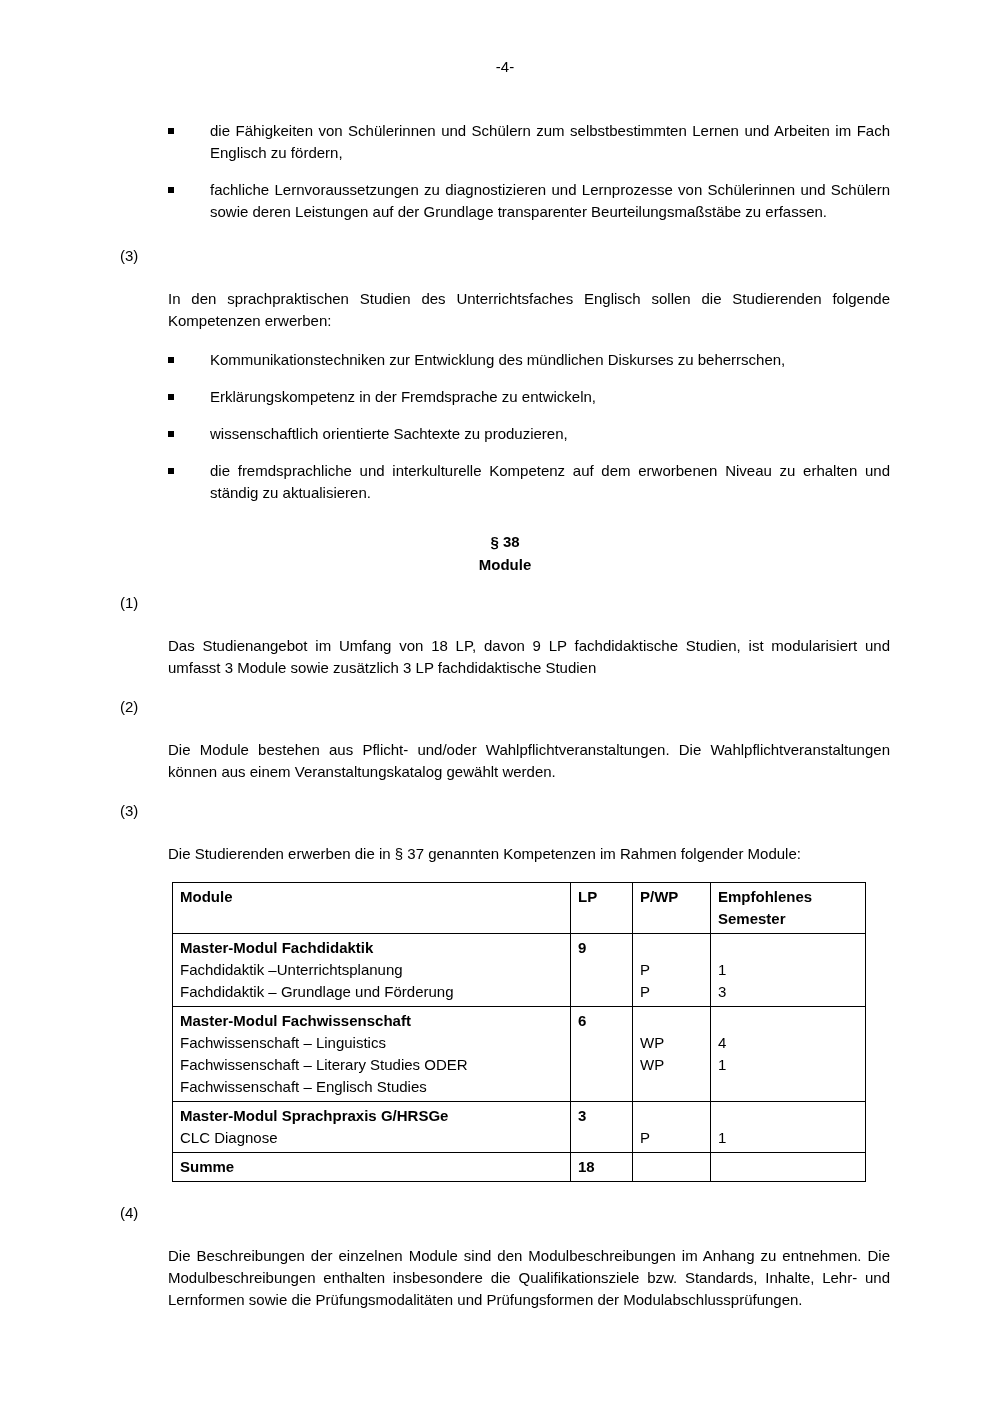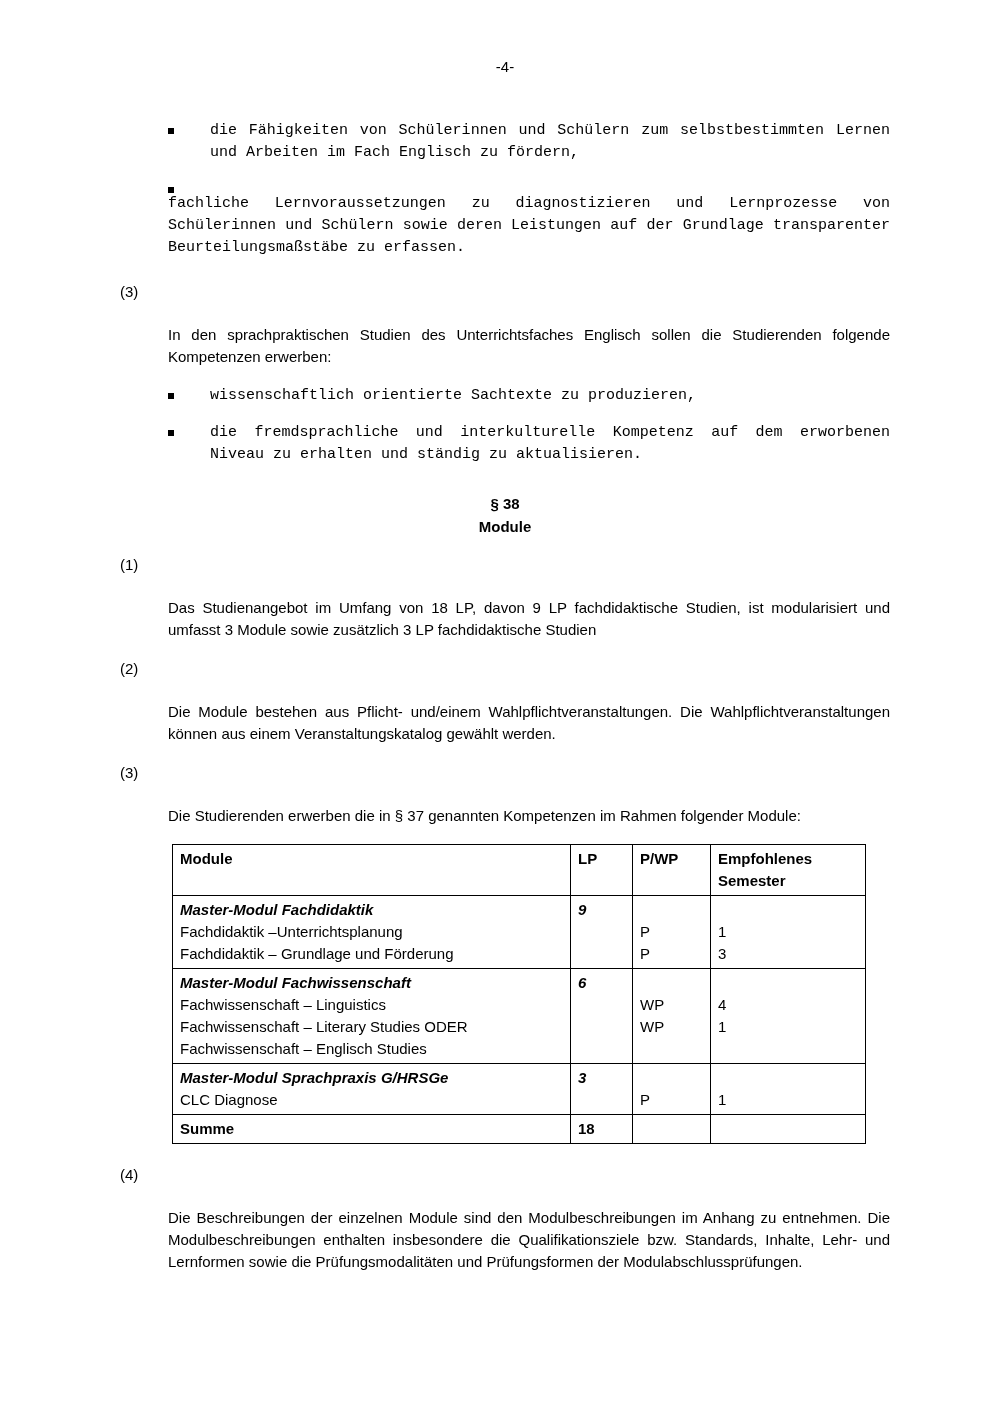--- a/index.html
+++ b/index.html
@@ -35,22 +35,22 @@
     width: 42px;
     flex: none;
     padding-top: 8px;
   }
   .bullet-item .marker .sq {
     display: block;
     width: 6px;
     height: 6px;
     background: #000;
   }
-  .bullet-item .btext { flex: 1; text-align: justify; font-family: Liberation Mono, monospace; }
-  .gap-lg { margin-bottom: 22px; flex-direction: column; }
+  .bullet-item .btext { flex: 1; text-align: justify; }
+  .gap-lg { margin-bottom: 22px; }
   .section-heading {
     text-align: center;
     font-weight: bold;
     margin-top: 26px;
     margin-bottom: 16px;
   }
   .section-heading div { line-height: 23px; }
   table.modules {
     border-collapse: collapse;
     margin: 8px 0 20px 52px;
@@ -62,21 +62,21 @@
   table.modules col.c-pwp { width: 78px; }
   table.modules col.c-sem { width: 155px; }
   table.modules th, table.modules td {
     border: 1px solid #000;
     vertical-align: top;
     text-align: left;
     padding: 3px 7px;
   }
   table.modules th { font-weight: bold; }
   td.grp { padding-top: 22px; padding-bottom: 28px; }
-  .cell-title { font-weight: bold; font-style: italic; }
+  .cell-title { font-weight: bold; }
   .line { min-height: 22px; }
   .sp { height: 22px; }
   .bold { font-weight: bold; }
 </style>
 </head>
 <body>
 
 <div class="page">
 
   <div class="page-number">-4-</div>
@@ -99,20 +99,32 @@
   <div class="para">
     <div class="num">(3)</div>
     <div class="body">In den sprachpraktischen Studien des Unterrichtsfaches Englisch sollen die Studierenden folgende Kompetenzen erwerben:</div>
   </div>
 
   <div>
     <div class="bullet-item">
       <span class="marker">
           <span class="sq"></span>
         </span>
+      <div class="btext">Kommunikationstechniken zur Entwicklung des mündlichen Diskurses zu beherrschen,</div>
+    </div>
+    <div class="bullet-item">
+      <span class="marker">
+          <span class="sq"></span>
+        </span>
+      <div class="btext">Erklärungskompetenz in der Fremdsprache zu entwickeln,</div>
+    </div>
+    <div class="bullet-item">
+      <span class="marker">
+          <span class="sq"></span>
+        </span>
       <div class="btext">wissenschaftlich orientierte Sachtexte zu produzieren,</div>
     </div>
     <div class="bullet-item">
       <span class="marker">
           <span class="sq"></span>
         </span>
       <div class="btext">die fremdsprachliche und interkulturelle Kompetenz auf dem erworbenen Niveau zu erhalten und ständig zu aktualisieren.</div>
     </div>
   </div>
 
@@ -120,21 +132,21 @@
     <div>§ 38</div>
     <div>Module</div>
   </div>
 
   <div class="para">
     <div class="num">(1)</div>
     <div class="body">Das Studienangebot im Umfang von 18 LP, davon 9 LP fachdidaktische Studien, ist modularisiert und umfasst 3 Module sowie zusätzlich 3 LP fachdidaktische Studien</div>
   </div>
   <div class="para">
     <div class="num">(2)</div>
-    <div class="body">Die Module bestehen aus Pflicht- und/einem Wahlpflichtveranstaltungen. Die Wahlpflichtveranstaltungen können aus einem Veranstaltungskatalog gewählt werden.</div>
+    <div class="body">Die Module bestehen aus Pflicht- und/oder Wahlpflichtveranstaltungen. Die Wahlpflichtveranstaltungen können aus einem Veranstaltungskatalog gewählt werden.</div>
   </div>
   <div class="para">
     <div class="num">(3)</div>
     <div class="body">Die Studierenden erwerben die in § 37 genannten Kompetenzen im Rahmen folgender Module:</div>
   </div>
 
   <table class="modules">
     <colgroup>
       <col class="c-module">
         <col class="c-lp">

